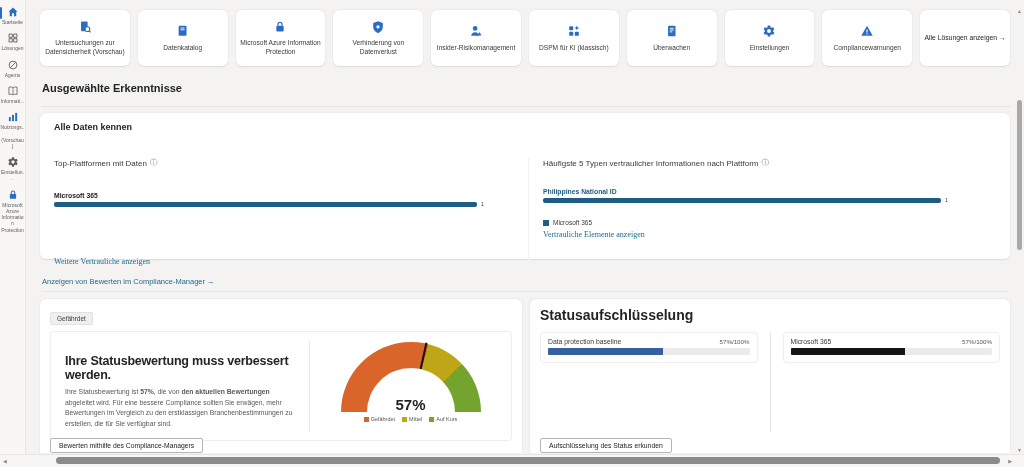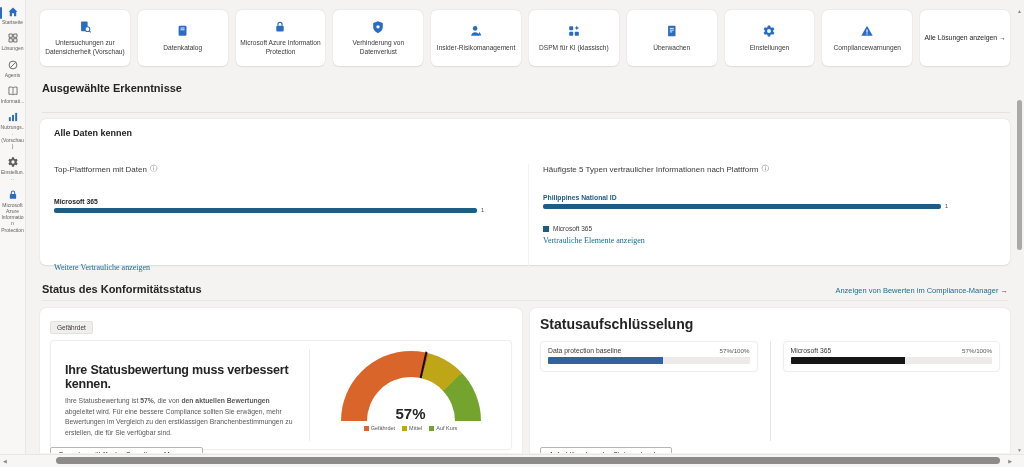--- a/index.html
+++ b/index.html
@@ -16,21 +16,21 @@
   .side-item.active::before { content:""; position:absolute; left:0; top:1px; width:2px; height:12px; background:#2a6cc3; border-radius:2px; }
 
   
   .main { position:absolute; left:26px; right:10px; top:0; bottom:14px; padding:10px 4px 0 14px; overflow:hidden; }
 
   .cards-row { display:flex; gap:8px; height:56px; }
   .sol-card { flex:1; background:#fff; border-radius:6px; box-shadow:0 0.5px 1.5px rgba(0,0,0,.09), 0 0 2px rgba(0,0,0,.05); display:flex; flex-direction:column; align-items:center; justify-content:center; gap:3px; padding:3px 4px; text-align:center; font-size:6.6px; line-height:1.25; color:#3b3a39; cursor:pointer; }
   .sol-card svg { color:#2a6cc3; flex:none; }
   .sol-card.linkcard { font-size:6.8px; color:#242424; }
 
-  .section-head { font-size:11px; font-weight:700; color:#242424; margin:16px 0 0 2px; padding-bottom:18px; border-bottom:1px solid #e5e3e1; }
+  .section-head { font-size:11px; font-weight:700; color:#242424; margin:16px 0 0 2px; padding-bottom:12px; border-bottom:1px solid #e5e3e1; }
   .section-row { display:flex; justify-content:space-between; align-items:flex-end; margin:18px 2px 0 2px; padding-bottom:5px; border-bottom:1px solid #e9e7e5; }
   .section-row .section-title { font-size:11px; font-weight:700; }
   .tlink { font-size:7.5px; color:#1f6b8d; cursor:pointer; text-decoration:none; }
 
   
   .insights-card { margin-top:6px; background:#fff; border-radius:6px; box-shadow:0 0.5px 1.5px rgba(0,0,0,.09), 0 0 2px rgba(0,0,0,.05); height:146px; padding:9px 14px 8px 14px; }
   .insights-title { font-size:9px; font-weight:700; color:#242424; }
   .insights-cols { display:flex; margin-top:26px; height:108px; }
   .icol { display:flex; flex-direction:column; }
   .icol.left { width:474px; padding-right:30px; }
@@ -272,31 +272,30 @@
         <div class="legend-row">
           <span class="legend-sq" style="background: rgb(29, 93, 132);"></span>
           <span class="legend-txt">Microsoft 365</span>
         </div>
         <a class="ilink" style="margin-top:4px;">Vertrauliche Elemente anzeigen</a>
       </div>
     </div>
   </div>
 
   <div class="section-row">
-    <span class="section-title">Status des Konformitätsstatus</span>
     <a class="tlink">Anzeigen von Bewerten im Compliance-Manager →</a>
   </div>
 
   <div class="status-row">
 
     <div class="status-card left">
       <span class="badge">Gefährdet</span>
       <div class="inner-panel">
         <div class="panel-text">
-          <h2>Ihre Statusbewertung muss verbessert kennen.</h2>
+          <h2>Ihre Statusbewertung muss verbessert werden.</h2>
           <p><span>Ihre Statusbewertung ist </span><strong>57%</strong><span>, die von </span><strong>den aktuellen Bewertungen</strong><span> abgeleitet wird. Für eine bessere Compliance sollten Sie erwägen, mehr Bewertungen im Vergleich zu den erstklassigen Branchenbestimmungen zu erstellen, die für Sie verfügbar sind.</span></p>
         </div>
         <div class="vdivider"></div>
         <div class="gauge-wrap">
           <div class="gauge">
             <div class="gauge-ring" style="background: conic-gradient(from 270deg, rgb(217, 101, 42) 0deg, rgb(217, 101, 42) 104.4deg, rgb(191, 166, 22) 104.4deg, rgb(191, 166, 22) 136.8deg, rgb(116, 163, 46) 136.8deg, rgb(116, 163, 46) 180deg, rgba(255, 255, 255, 0) 180deg, rgba(255, 255, 255, 0) 360deg);"></div>
             <div class="gauge-needle" style="transform: rotate(12.6deg);"></div>
             <div class="gauge-hole"></div>
             <div class="gauge-value">57%</div>
 

